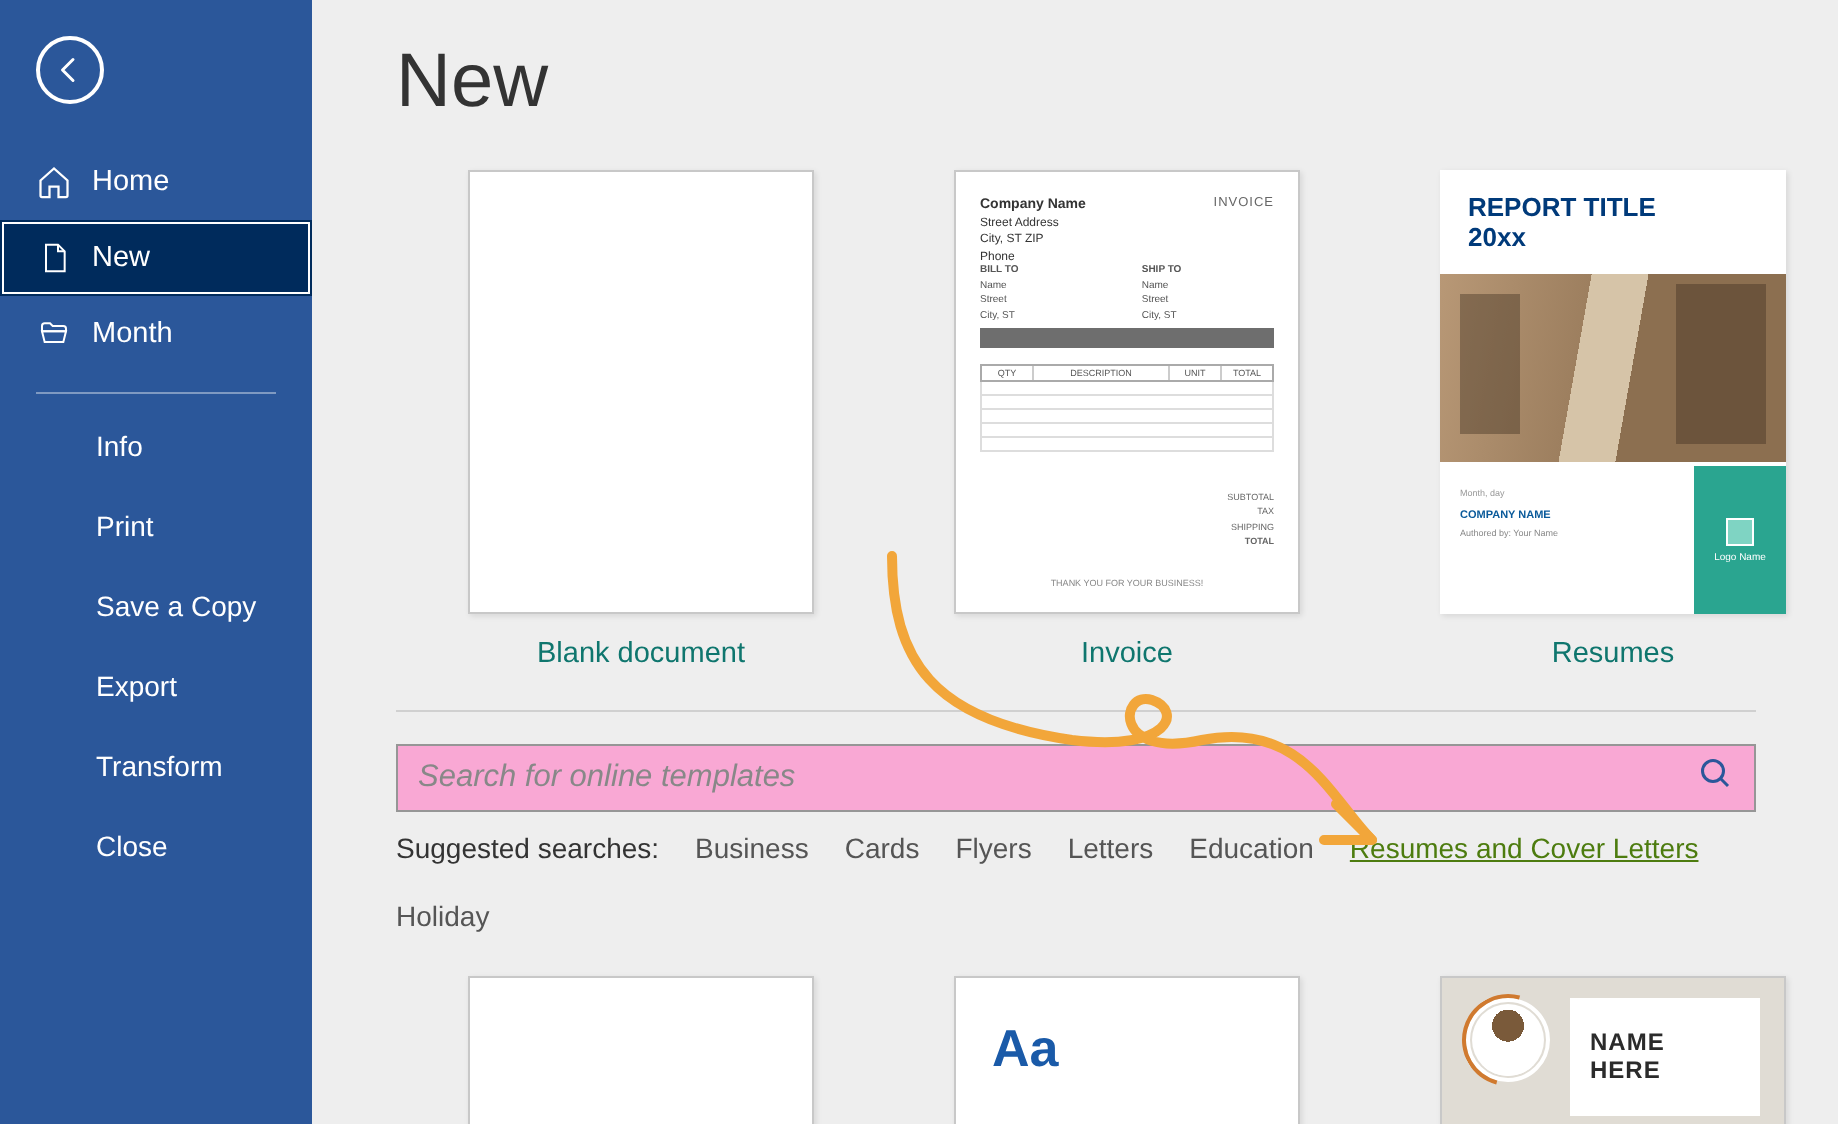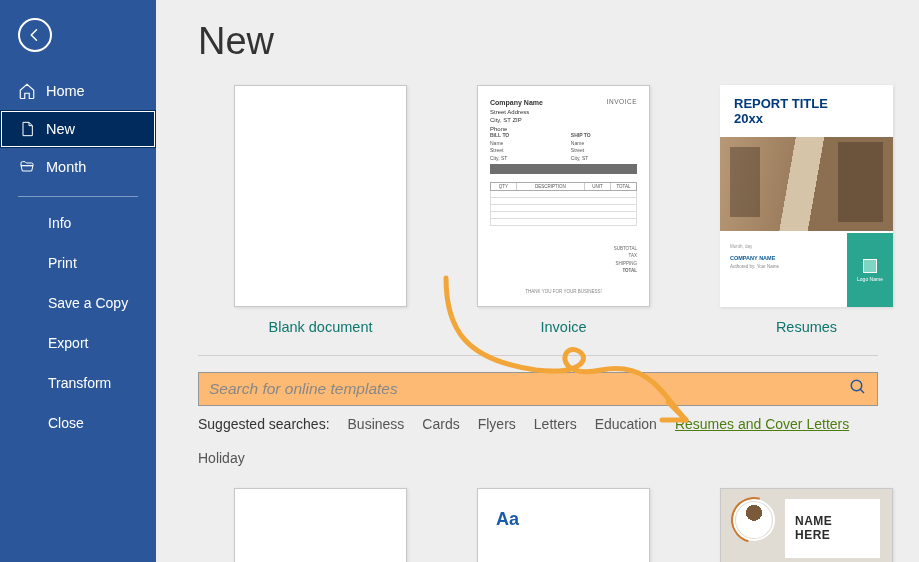--- a/index.html
+++ b/index.html
@@ -47,32 +47,32 @@
   .rpt-bl { flex:1; background:#fff; padding:10px 10px; font-size:5.5px; color:#555; line-height:1.6; }
   .rpt-bl .sm { font-size:4.5px; color:#999; margin-bottom:4px; }
   .rpt-bl .cn { font-size:5.5px; color:#0a5a9a; font-weight:700; }
   .rpt-bl .au { font-size:4.5px; color:#888; }
   .rpt-br { width:46px; background:#2aa590; display:flex; flex-direction:column; align-items:center; justify-content:center; gap:3px; }
   .rpt-logo { width:14px; height:14px; background:#7fd4c3; border:1px solid #fff; }
   .rpt-br span { font-size:5px; color:#fff; }
   
   .row-divider { border:none; border-top:1px solid #d0d0d0; margin:20px 0 16px 0; width:680px; }
   
-  .search-box { width:680px; height:34px; border:1px solid #969696; background:#fdba74; display:flex; align-items:center; padding:0 10px; }
+  .search-box { width:680px; height:34px; border:1px solid #969696; background:#f9a8d4; display:flex; align-items:center; padding:0 10px; }
   .search-input { flex:1; border:none; outline:none; font-size:15.5px; color:#666; background:transparent; font-style:italic; }
   .search-input::placeholder { color:#888; font-style:italic; }
   .search-icon { color:#2b579a; }
   .suggested { margin-top:10px; font-size:14px; color:#333; display:flex; align-items:flex-end; gap:18px; flex-wrap:wrap; width:690px; }
   .suggested .lbl { color:#333; }
   .suggested .lnk { color:#555; cursor:pointer; }
   .suggested .lnk.hl { text-decoration:underline; color:#4d7c0f; }
   
   .second-row { display:flex; gap:70px; margin-top:22px; padding-left:36px; }
   .second-row .tpl-thumb { width:173px; height:80px; border-bottom:none; overflow:hidden; }
-  .aa { position:absolute; top:20px; left:18px; font-size:18px; font-weight:600; color:#1a5aa8; }
+  .aa { position:absolute; top:20px; left:18px; font-size:26px; font-weight:600; color:#1a5aa8; }
   .resume-card { position:absolute; inset:0; background:#e0dcd4; padding:10px 12px; display:flex; gap:10px; }
   .avatar-wrap { position:relative; width:42px; height:42px; }
   .avatar-ring { position:absolute; inset:0; border-radius:50%; border:2px solid #fff; }
   .avatar-arc { position:absolute; inset:-2px; border-radius:50%; border:2px solid transparent; border-top-color:#d07a2f; border-left-color:#d07a2f; transform:rotate(-30deg); }
   .avatar { position:absolute; inset:3px; border-radius:50%; background:radial-gradient(circle at 50% 30%, #7a5a3a 0 8px, transparent 8px), linear-gradient(#fff,#fff); overflow:hidden; }
   .avatar::after { content:""; position:absolute; bottom:-4px; left:6px; right:6px; height:18px; border-radius:50% 50% 0 0; background:#fff; }
   .name-block { background:#fff; padding:8px 10px; display:flex; flex-direction:column; justify-content:center; line-height:1.1; font-size:12px; font-weight:700; color:#2b2b2b; letter-spacing:0.5px; flex:1; }
   
   .annot { position:absolute; left:0; top:0; pointer-events:none; }
 </style>

